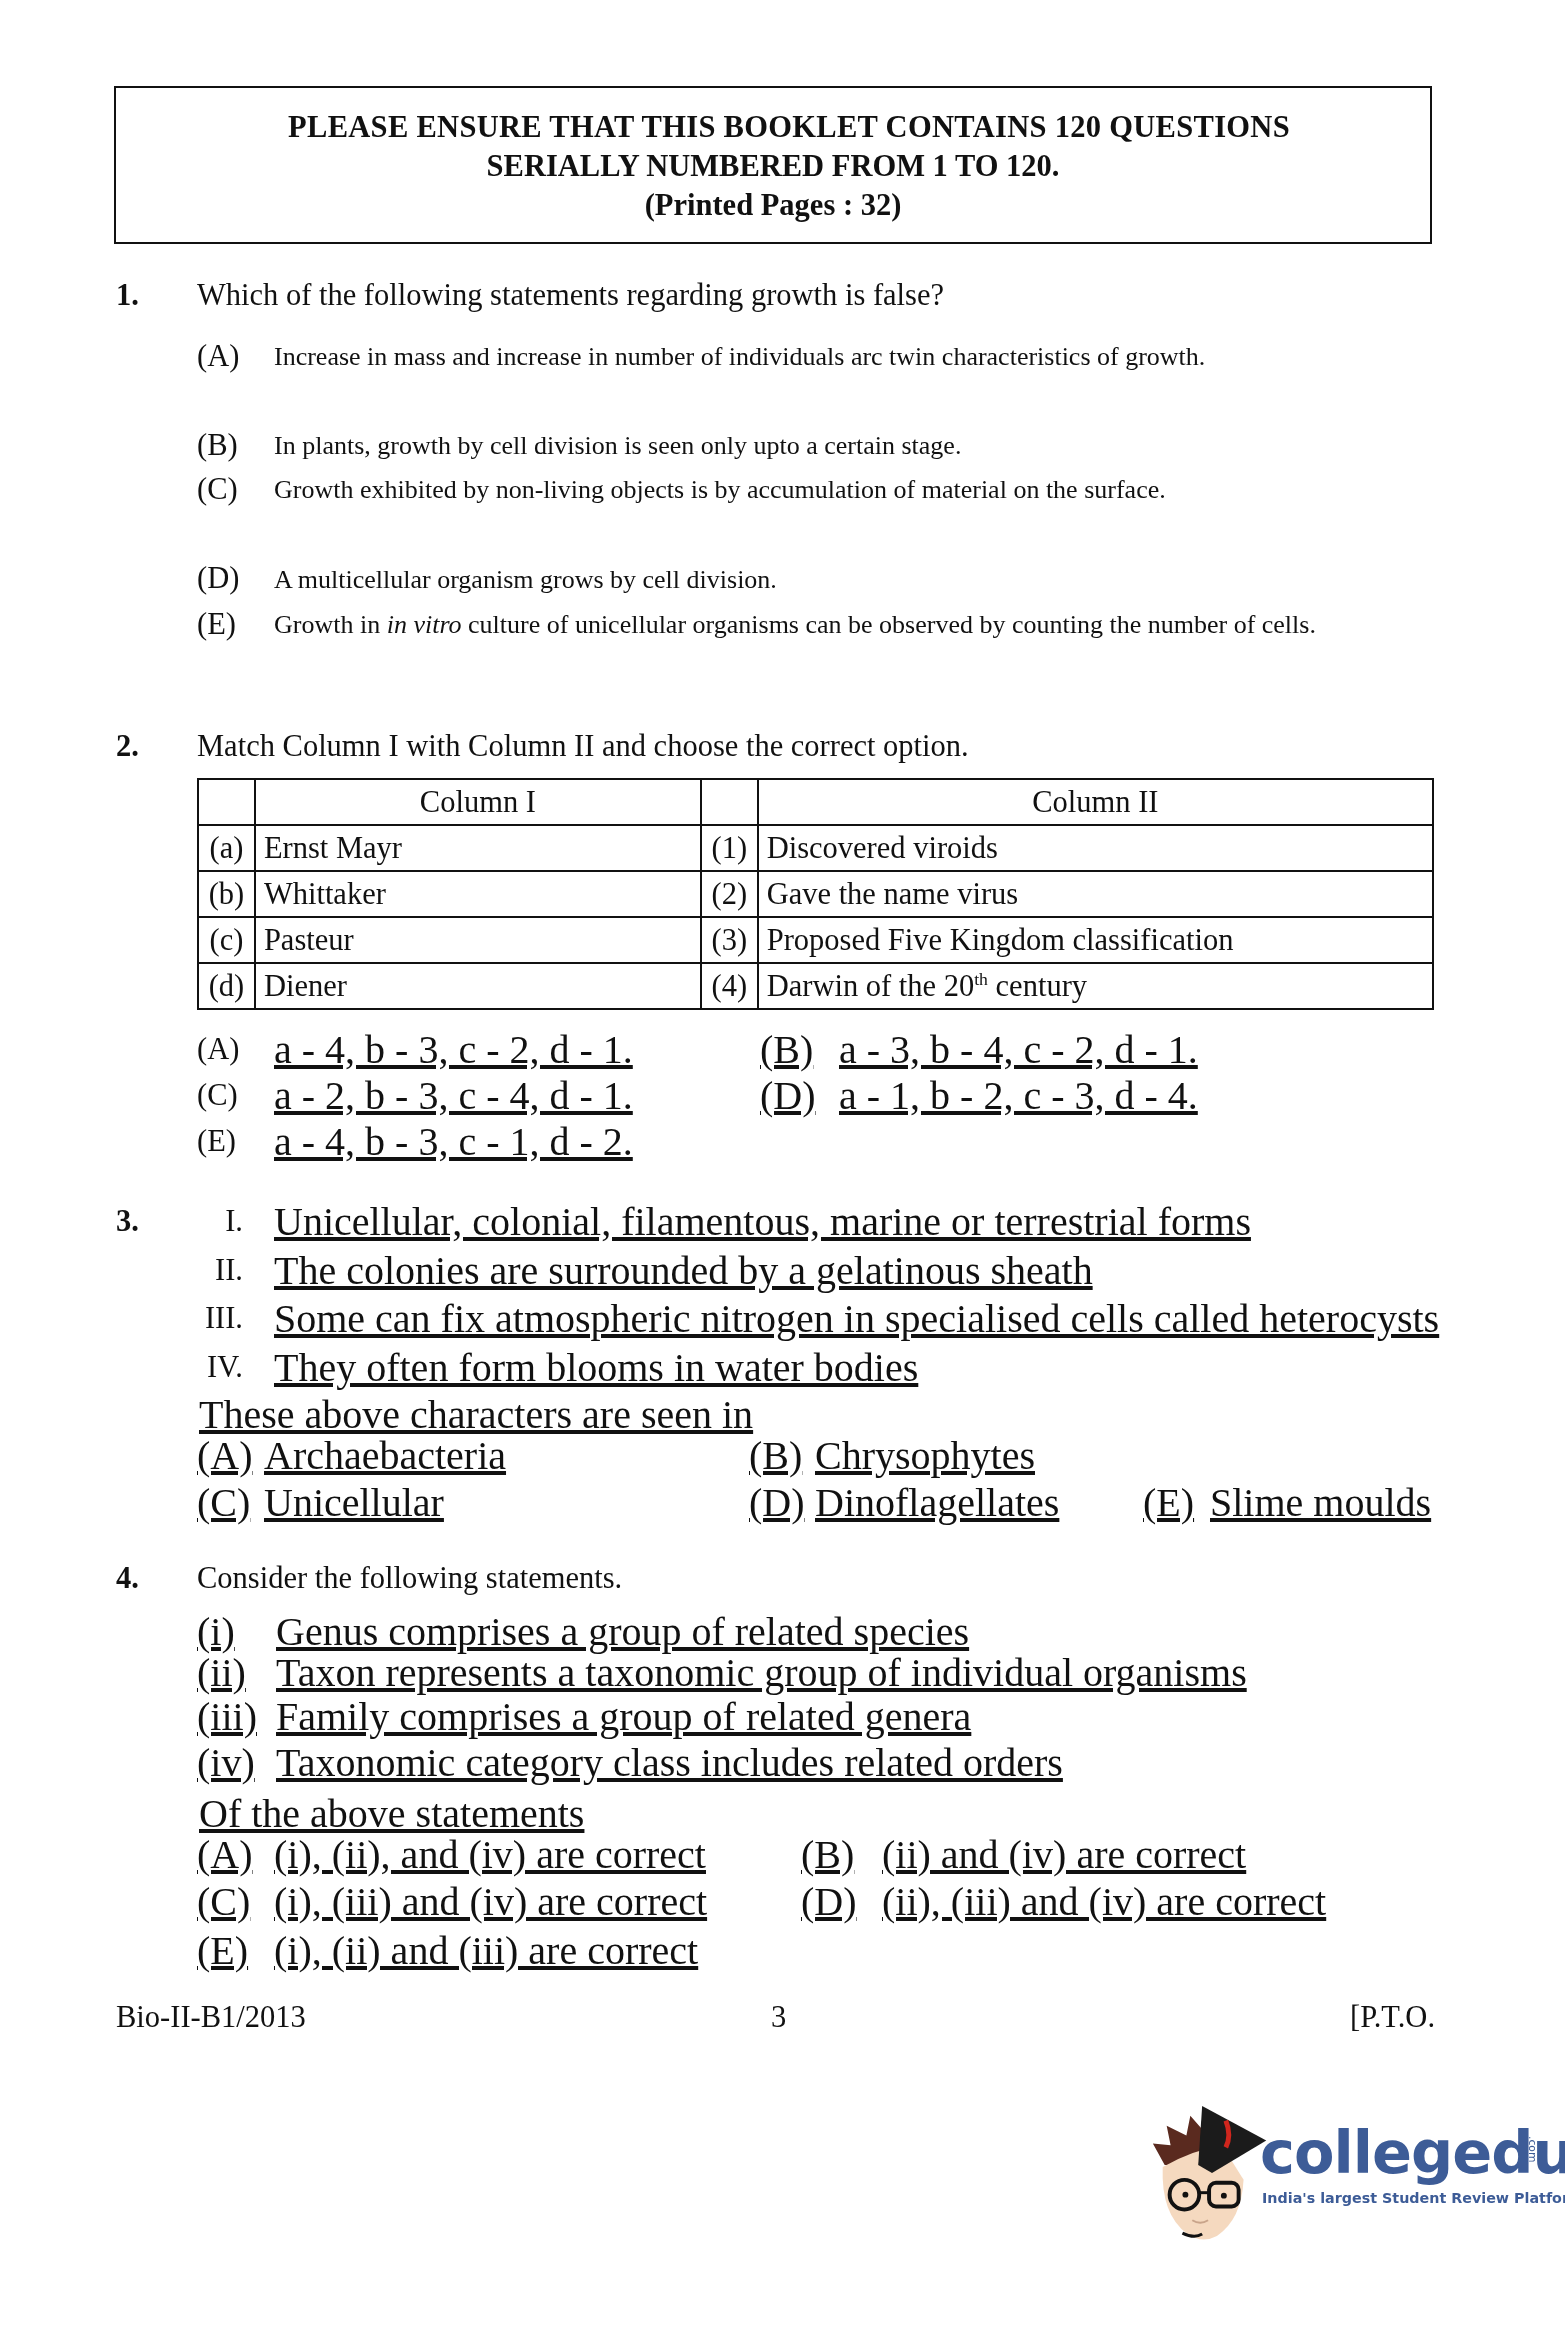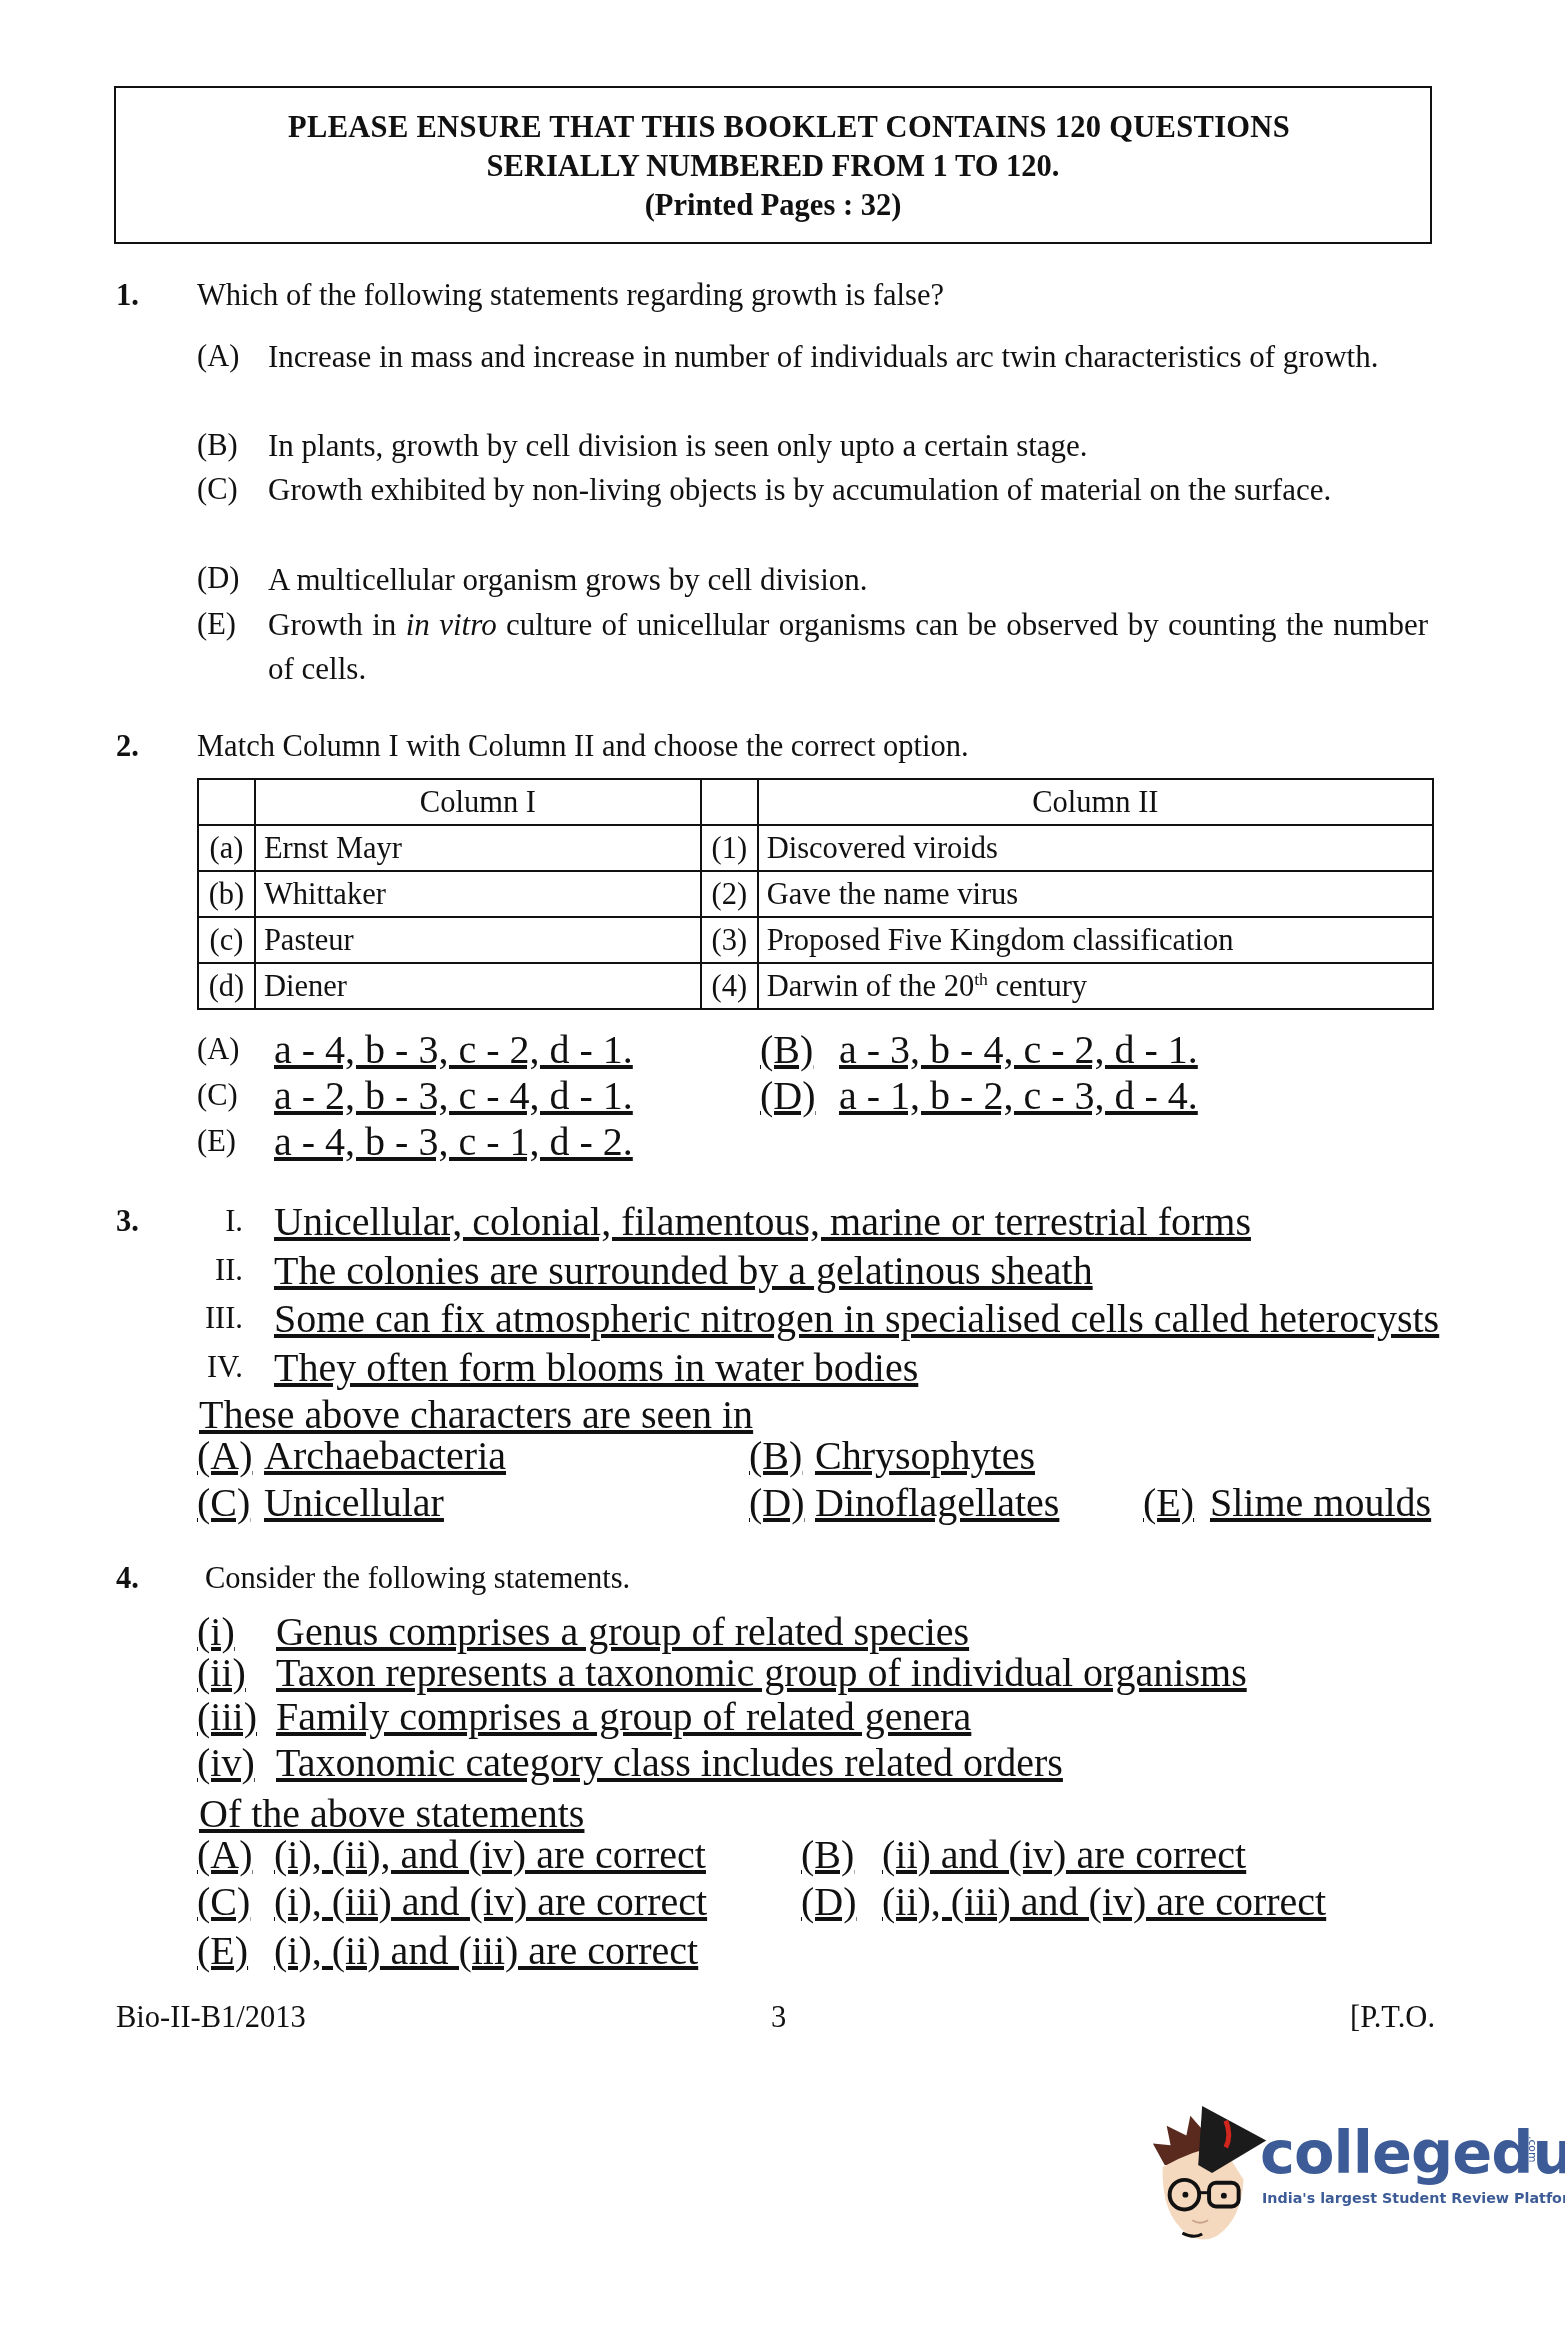--- a/index.html
+++ b/index.html
@@ -10,21 +10,21 @@
 
   
   #notice { position:absolute; left:114px; top:86px; width:1318px; height:158px;
             border:2px solid #111; box-sizing:border-box; text-align:center; }
   #notice div { font-weight:bold; font-size:30.5px; line-height:39px; }
   #notice .l1 { margin-top:19.7px; letter-spacing:0.3px;padding-left:32px; }
 
   .qnum { position:absolute; left:116px; font-weight:bold; font-size:30.5px; line-height:35px; }
   .qtext { position:absolute; left:197px; font-size:30.5px; line-height:35px; white-space:nowrap; }
   .optlbl { position:absolute; left:197px; font-size:30.5px; line-height:35px; }
-  .opttxt { position:absolute; left:268px; width:1160px; font-size:31px; line-height:44px;
+  .opttxt { position:absolute; left:274px; width:1160px; font-size:26px; line-height:44px;
             text-align:justify; text-align-last:left; }
 
   
   #match-table { position:absolute; left:197px; top:778px; width:1237px; border-collapse:collapse; }
   #match-table td { border:2px solid #111; font-size:30.5px; height:44px; padding:0 7.9px; line-height:44px; }
   #match-table td.key { width:55px; text-align:center; padding:0; }
   #match-table td.c1 { width:428px; }
   #match-table td.c2 { text-align:left; }
   #match-table tr.hdr td { text-align:center; }
   sup { font-size:17.7px; line-height:0; }
@@ -150,21 +150,21 @@
   <div class="abs txt" style="left:197px; top:1485px;">(C)</div>
   <div class="abs txt" style="left:264px; top:1485px;">Unicellular</div>
   <div class="abs txt" style="left:749px; top:1485px;">(D)</div>
   <div class="abs txt" style="left:815px; top:1485px;">Dinoflagellates</div>
   <div class="abs txt" style="left:1143px; top:1485px;">(E)</div>
   <div class="abs txt" style="left:1210px; top:1485px;">Slime moulds</div>
 </div>
 
 <div>
   <div class="qnum" style="top:1561px;">4.</div>
-  <div class="qtext" style="top:1561px;margin-left:8px;">Consider the following statements.</div>
+  <div class="qtext" style="top:1561px;">Consider the following statements.</div>
 
   <div class="abs txt" style="left:197px; top:1614px;">(i)</div>
   <div class="abs txt" style="left:276px; top:1614px;">Genus comprises a group of related species</div>
 
   <div class="abs txt" style="left:197px; top:1655px;">(ii)</div>
   <div class="abs txt" style="left:276px; top:1655px;">Taxon represents a taxonomic group of individual organisms</div>
 
   <div class="abs txt" style="left:197px; top:1699px;">(iii)</div>
   <div class="abs txt" style="left:276px; top:1699px;">Family comprises a group of related genera</div>
 

